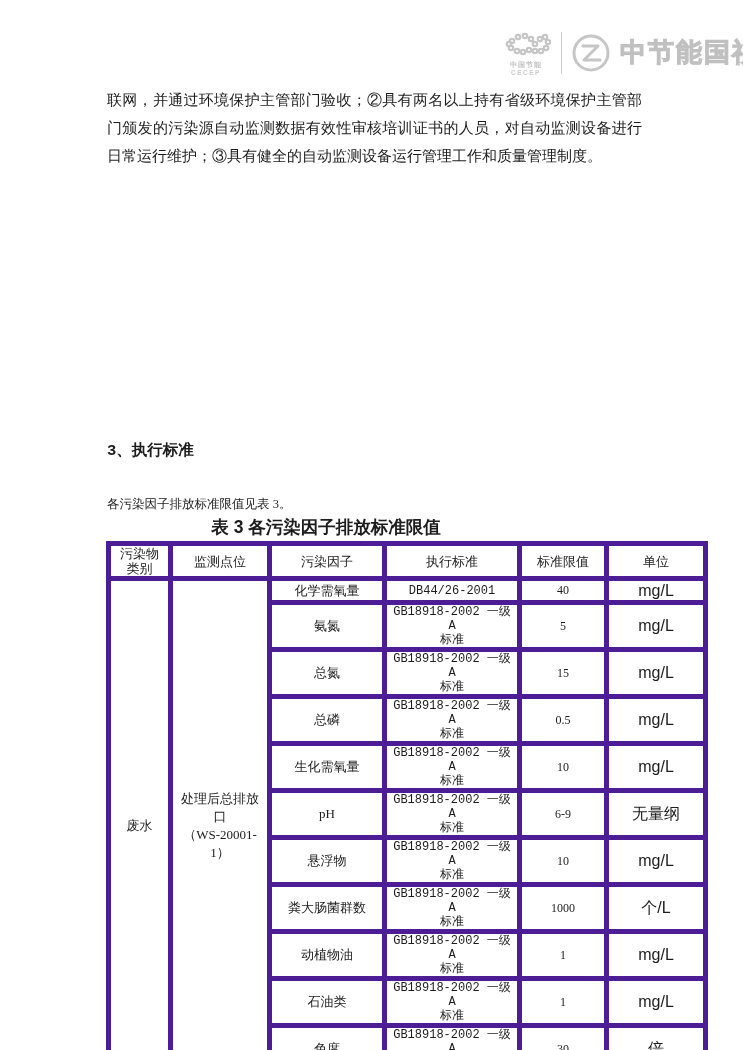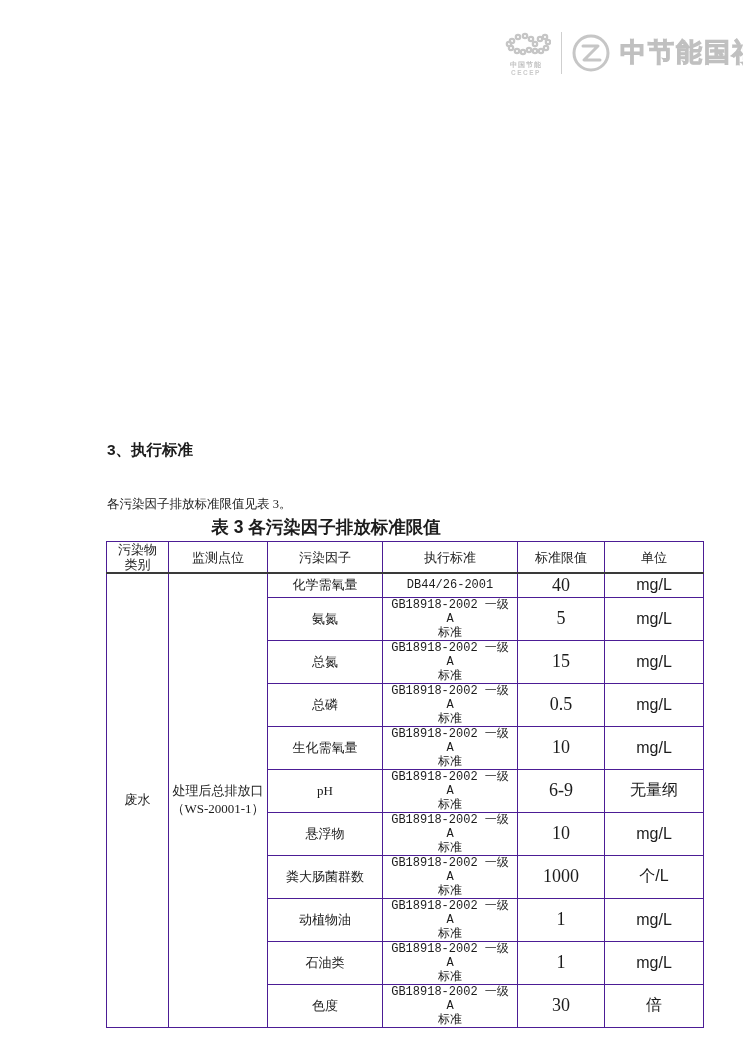--- a/index.html
+++ b/index.html
@@ -33,59 +33,59 @@
   
   .content{
     position:absolute;left:107px;top:86px;width:535px;
     font-size:15px;line-height:28px;text-align:justify;
   }
   .content p{margin:0 0 3px 0;text-indent:2em;}
   .content p.cont{text-indent:0;}
   .section-heading{
     position:absolute;left:107px;top:440px;
     font-size:15.5px;font-weight:bold;
-    font-family:Liberation Sans, sans-serif;
+    font-family:Liberation Mono, monospace;
   }
   .table-intro{
     position:absolute;left:107px;top:496px;
     font-size:12.5px;
   }
   .table-title{
     position:absolute;left:0;top:515px;width:652px;
     text-align:center;font-size:17.5px;font-weight:bold;
     font-family:"Liberation Sans",sans-serif;
   }
   
   table.limits{
     position:absolute;left:106px;top:541px;
     border-collapse:collapse;table-layout:fixed;
     width:597px;
     font-size:13px;
   }
   table.limits th,table.limits td{
-    border:1px solid #4c1d95;
+    border:5px solid #4c1d95;
     text-align:center;vertical-align:middle;
     padding:0 2px;
     overflow:hidden;
   }
   table.limits thead th{
     font-weight:normal;height:30px;line-height:15px;
     white-space:pre-line;
   }
   table.limits thead tr{border-bottom:2px solid #3a3a3a;}
   table.limits thead th{border-bottom:2px solid #3a3a3a;}
   tr.r-first{height:24px;}
   tr.r{height:34px;}
   td.std{
     font-family:Liberation Mono, monospace;
     font-size:12px;line-height:14px;white-space:pre-line;
   }
   td.unit{font-family:"Liberation Sans","DejaVu Sans",sans-serif;font-size:16px;}
   td.site{white-space:pre-line;line-height:18px;}
-  td.limit{font-size:18px;}
+  td.limit{font-size:12px;}
 </style>
 </head>
 <body>
 
 <div class="page">
 
   <div class="logo-bar">
     <div class="beads-wrap">
       <svg width="50" height="32" viewBox="0 0 50 32">
         <g fill="none" stroke="#c6c6c6" stroke-width="2.2">
@@ -112,20 +112,21 @@
     </div>
     <div class="logo-divider"></div>
     <svg width="40" height="40" viewBox="0 0 40 40">
       <circle cx="20" cy="20" r="17" fill="none" stroke="#c6c6c6" stroke-width="3"></circle>
       <path d="M12 13 H27 L13 27 H29" fill="none" stroke="#c6c6c6" stroke-width="3" stroke-linecap="round" stroke-linejoin="round"></path>
     </svg>
     <div class="brand-text">中节能国祯</div>
   </div>
 
   <div class="content">
+    <p class="cont">联网，并通过环境保护主管部门验收；②具有两名以上持有省级环境保护主管部门颁发的污染源自动监测数据有效性审核培训证书的人员，对自动监测设备进行日常运行维护；③具有健全的自动监测设备运行管理工作和质量管理制度。</p>
   </div>
 
   <div class="section-heading">3、执行标准</div>
 
   <div class="table-intro">各污染因子排放标准限值见表 3。</div>
   <div class="table-title">表 3 各污染因子排放标准限值</div>
 
   <table class="limits">
     <colgroup>
       <col style="width:62px">

